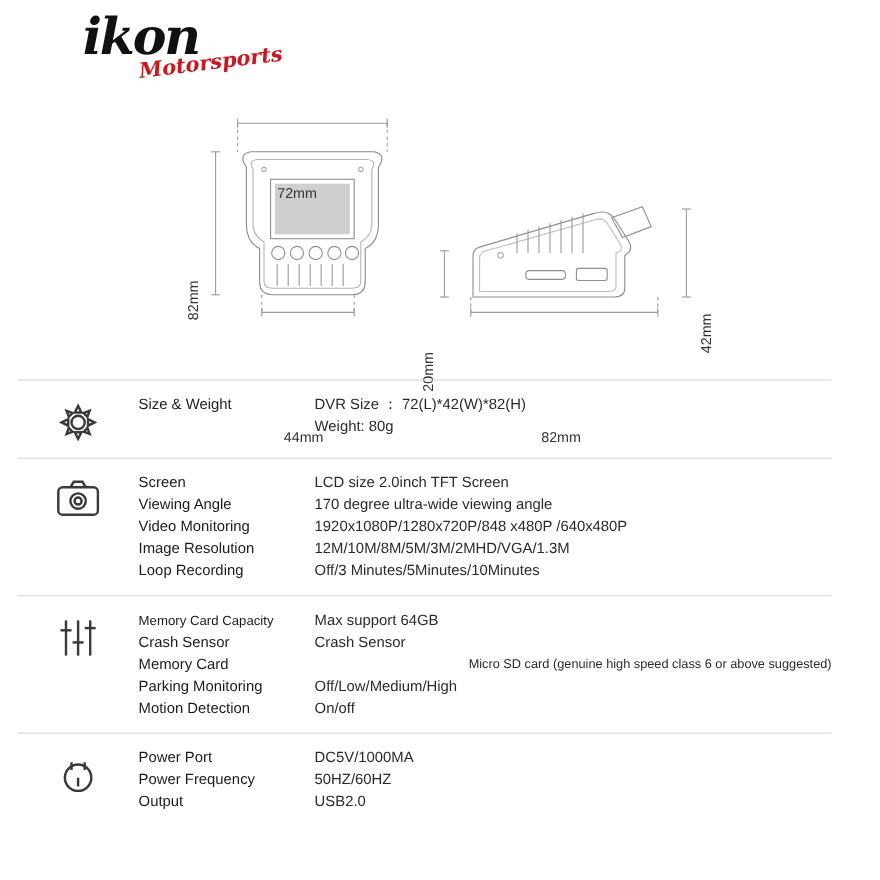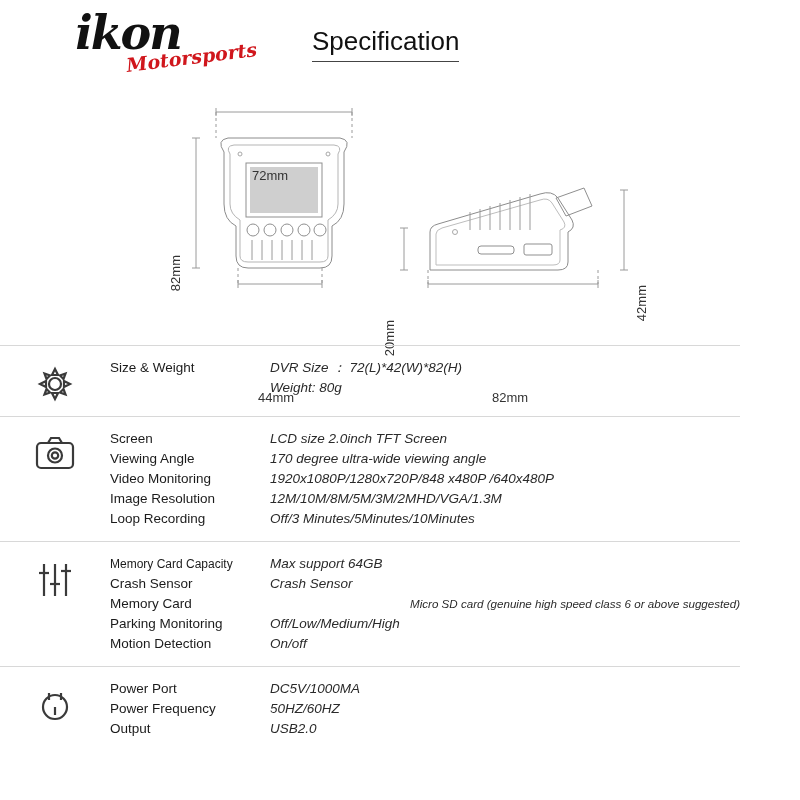--- a/index.html
+++ b/index.html
@@ -73,21 +73,21 @@
     font-family: "Liberation Sans", sans-serif;
   }
   .vertical {
     writing-mode: vertical-rl;
     transform: rotate(180deg);
   }
 
   
   .spec-list {
     position: absolute;
-    left: 0;
+    left: 16px;
     top: 345px;
     width: 740px;
   }
   .spec-row {
     display: flex;
     align-items: flex-start;
     border-top: 1px solid #d8d8d8;
     padding: 12px 0 12px 0;
   }
   .spec-row.first { border-top: 1px solid #d8d8d8; }
@@ -98,21 +98,20 @@
     justify-content: center;
     align-items: flex-start;
     padding-top: 6px;
   }
   .labels-cell {
     width: 160px;
     min-width: 160px;
   }
   .values-cell {
     flex: 1;
-    font-style: italic;
   }
   .lbl {
     font-size: 13.5px;
     line-height: 20px;
     color: #1b1b1b;
     white-space: nowrap;
   }
   .lbl.small { font-size: 12px; }
   .val {
     font-size: 13.5px;
@@ -125,21 +124,20 @@
   .icon-svg { display: block; }
 </style>
 </head>
 <body>
 
 <div class="header">
   <div class="logo">
     <div class="logo-text">ikon</div>
     <div class="logo-sub">Motorsports</div>
   </div>
-  <div class="spec-title">Specification</div>
 </div>
 
 <div class="drawing">
   <svg width="800" height="260" viewBox="0 0 800 260">
     <g stroke="#9a9a9a" fill="none" stroke-width="1">
 
       <line x1="216" y1="32" x2="352" y2="32"></line>
       <line x1="216" y1="28" x2="216" y2="36"></line>
       <line x1="352" y1="28" x2="352" y2="36"></line>
       <line x1="216" y1="32" x2="216" y2="58" stroke-dasharray="3,3"></line>

